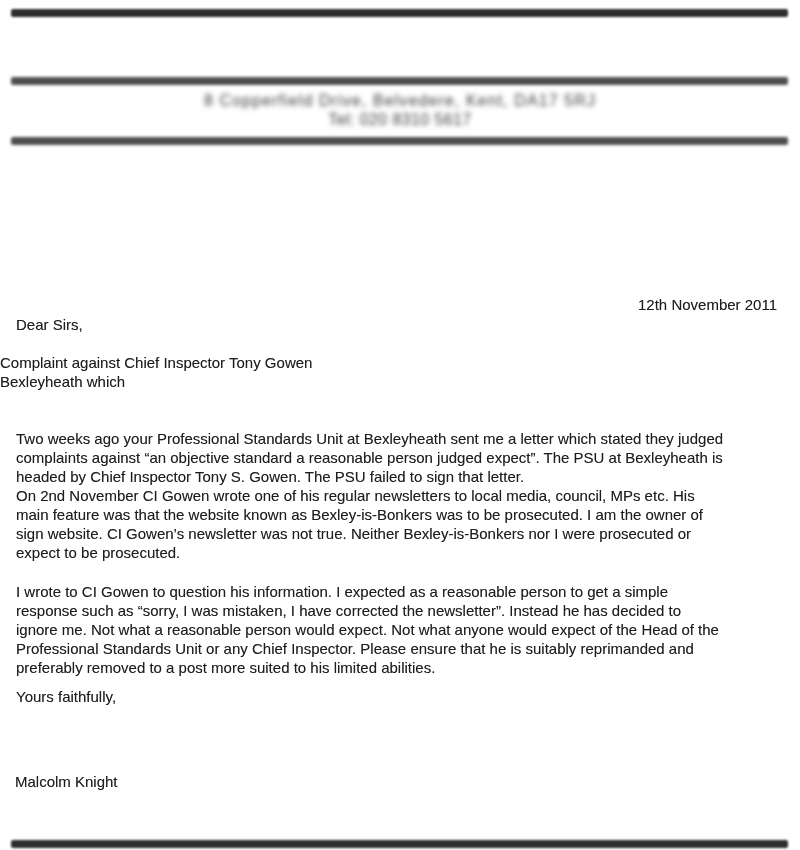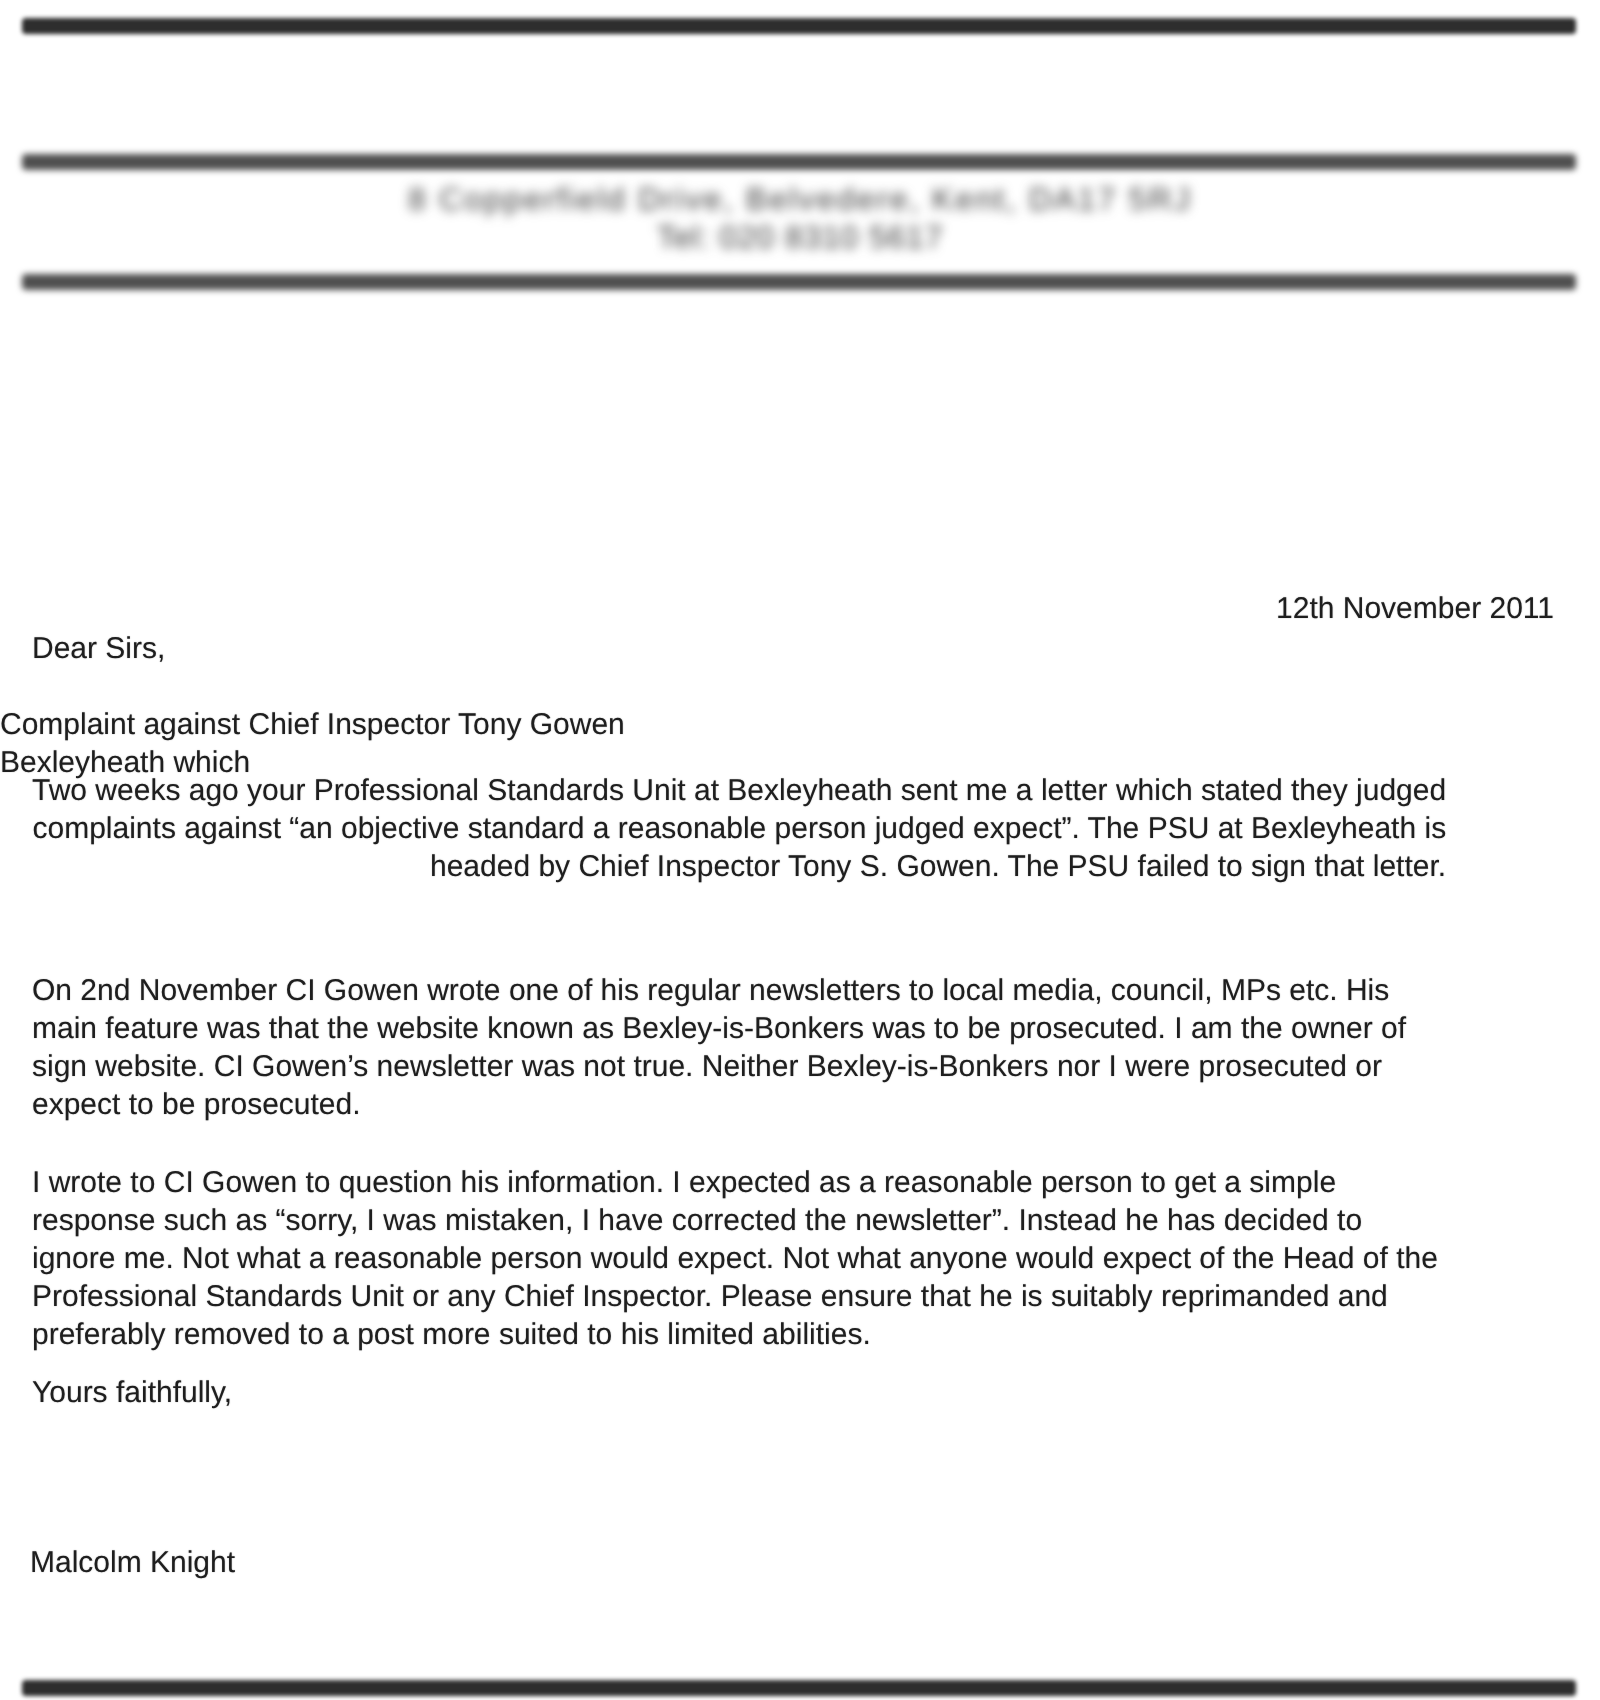--- a/index.html
+++ b/index.html
@@ -79,21 +79,21 @@
     position: absolute;
     top: 353px;
     left: 0;
     width: 800px;
     text-align: left;
   }
   .para {
     position: absolute;
     left: 16px;
   }
-  .para-1 { top: 386px; text-align: right; }
+  .para-1 { top: 429px; }
   .para-2 { top: 486px; }
   .para-3 { top: 582px; }
   .closing {
     position: absolute;
     top: 687px;
     left: 16px;
   }
   .signature {
     position: absolute;
     top: 772px;

